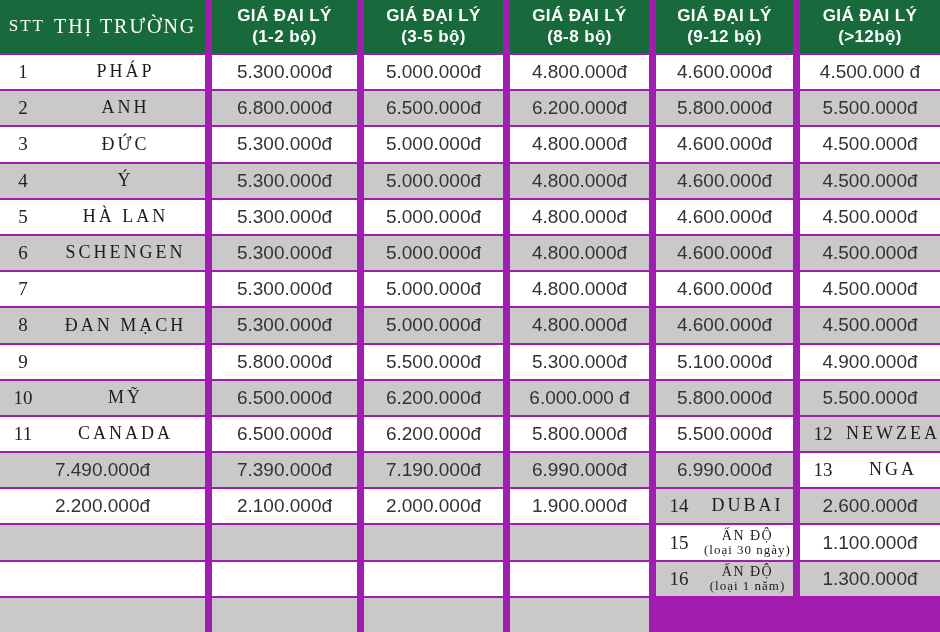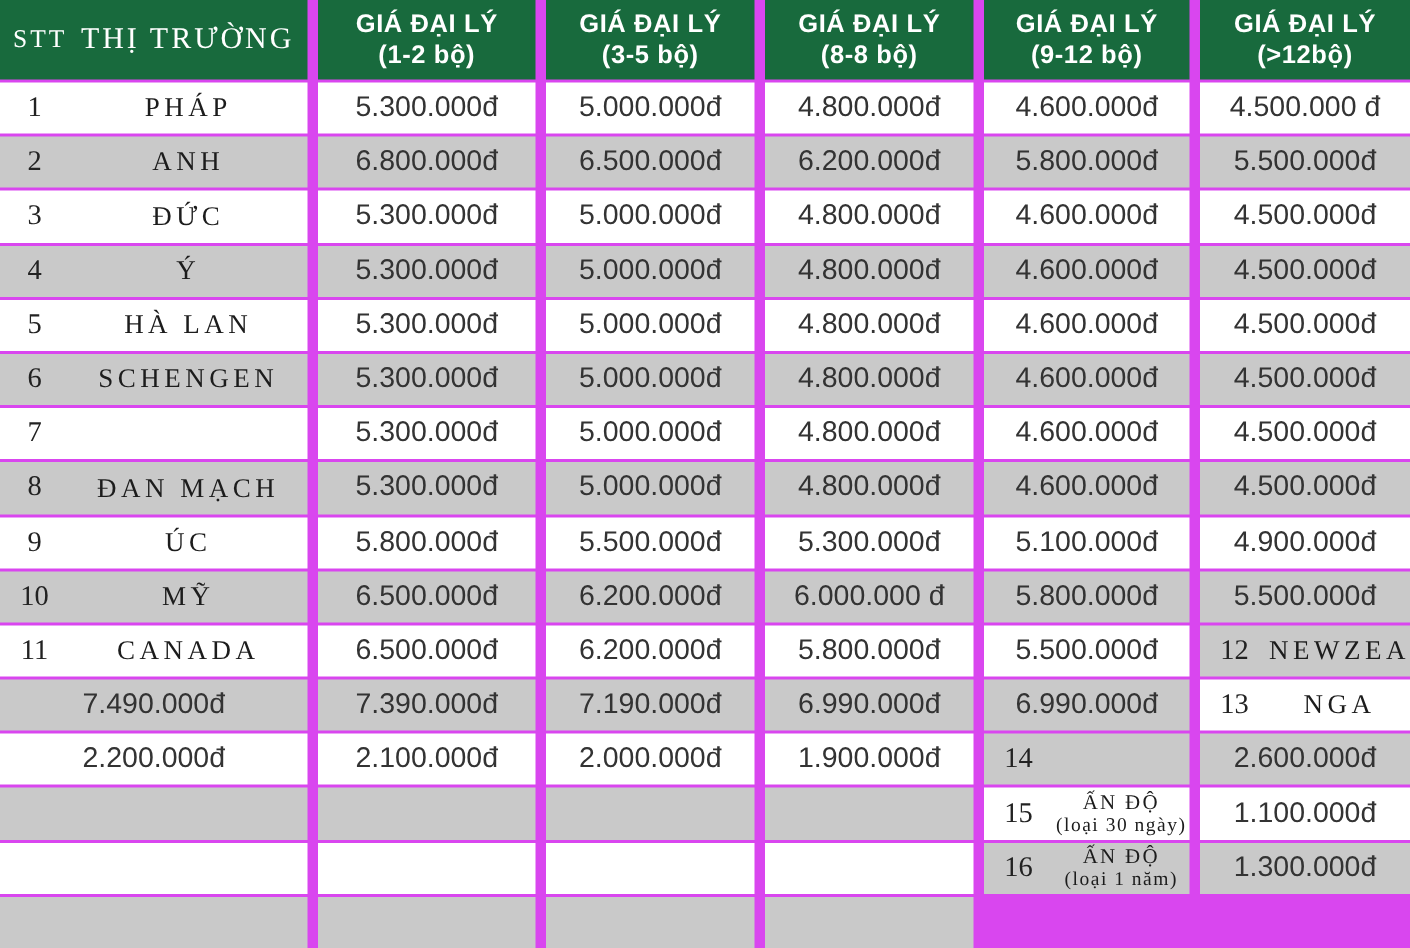--- a/index.html
+++ b/index.html
@@ -9,21 +9,21 @@
     --name-text:#1c1c1c;
     --price-text:#333333;
   }
   html,body{margin:0;padding:0;background:#ffffff;}
   .grid{
     width:940px;height:632px;
     display:grid;
     grid-template-columns:205px 145px 139px 139px 137px 140px;
     grid-template-rows:53px repeat(16,1fr);
     column-gap:7px;row-gap:2px;
-    background:#d946ef;
+    background:#a21caf;
     box-sizing:border-box;
     overflow:hidden;
   }
   .hcell{
     background:var(--header-bg);
     color:var(--header-text);
     display:flex;flex-direction:column;
     align-items:center;justify-content:center;
     font-family:"Liberation Sans",sans-serif;
     font-weight:bold;font-size:17px;line-height:1.18;
@@ -260,23 +260,20 @@
       <span class="price">4.800.000đ</span>
     </div>
     <div class="cell price-cell shade">
       <span class="price">4.600.000đ</span>
     </div>
     <div class="cell price-cell shade">
       <span class="price">4.500.000đ</span>
     </div>
     <div class="cell stt-cell">
       <span class="stt-num">9</span>
-      <div class="name-wrap">
-        <span class="market-name">ÚC</span>
-      </div>
     </div>
     <div class="cell price-cell">
       <span class="price">5.800.000đ</span>
     </div>
     <div class="cell price-cell">
       <span class="price">5.500.000đ</span>
     </div>
     <div class="cell price-cell">
       <span class="price">5.300.000đ</span>
     </div>
@@ -359,20 +356,23 @@
       <span class="price">2.100.000đ</span>
     </div>
     <div class="cell price-cell">
       <span class="price">2.000.000đ</span>
     </div>
     <div class="cell price-cell">
       <span class="price">1.900.000đ</span>
     </div>
     <div class="cell stt-cell shade">
       <span class="stt-num">14</span>
+      <div class="name-wrap">
+        <span class="market-name">DUBAI</span>
+      </div>
     </div>
     <div class="cell price-cell shade">
       <span class="price">2.600.000đ</span>
     </div>
     <div class="cell price-cell shade"></div>
     <div class="cell price-cell shade"></div>
     <div class="cell price-cell shade"></div>
     <div class="cell price-cell shade"></div>
     <div class="cell stt-cell">
       <span class="stt-num">15</span>

